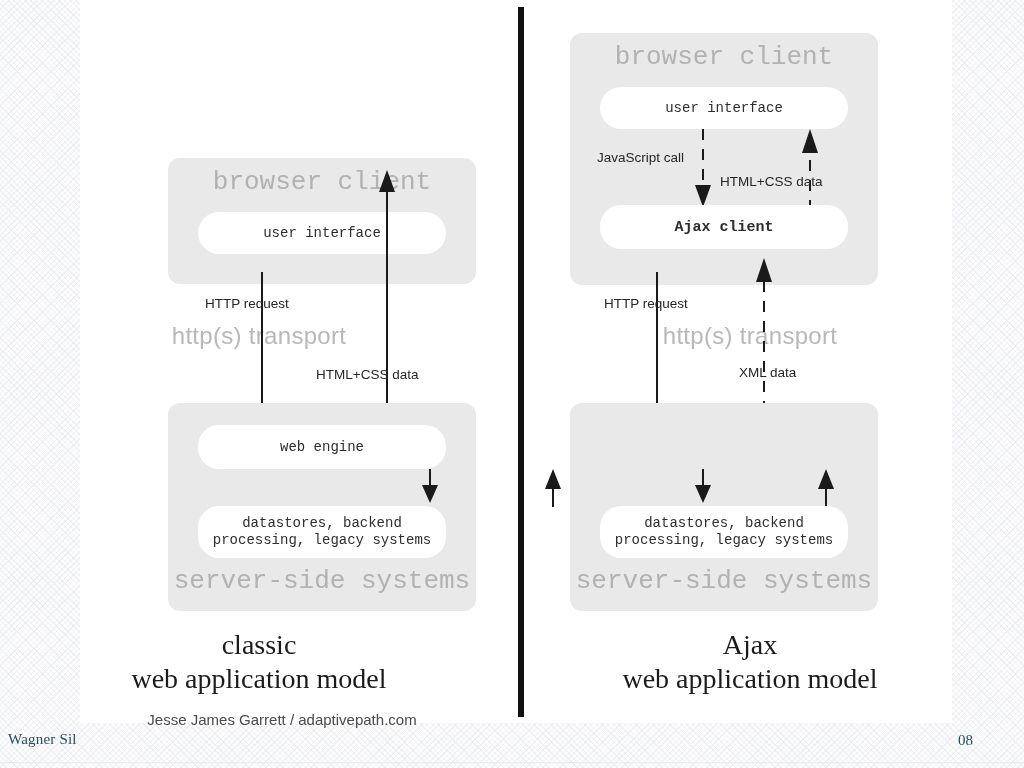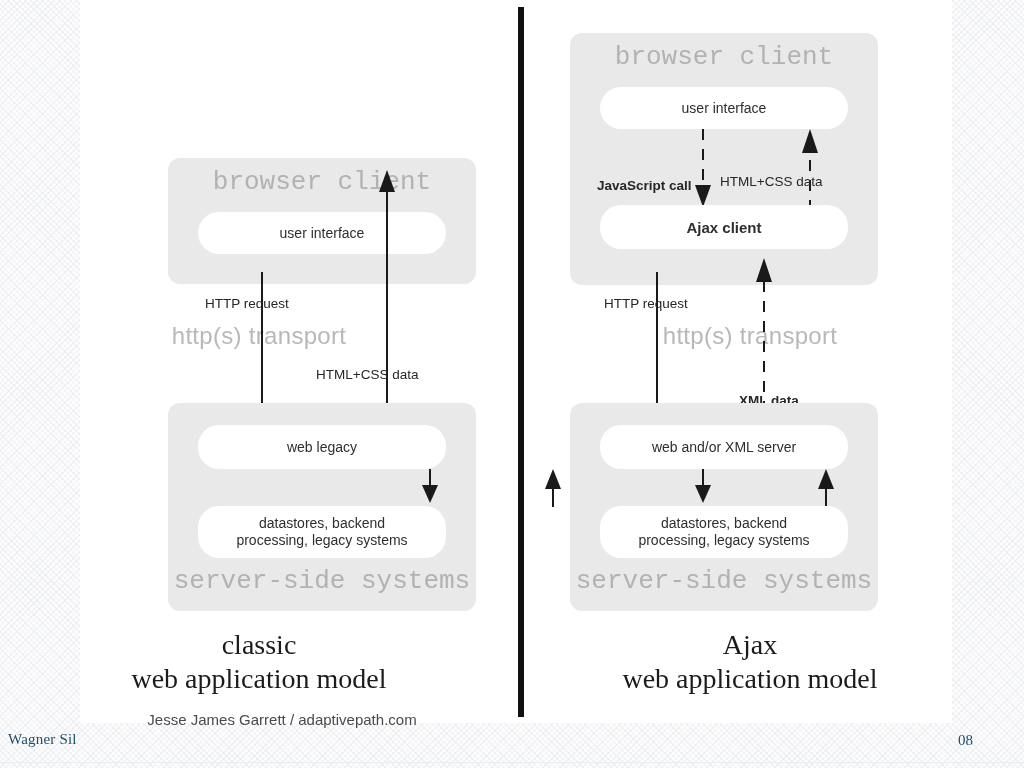--- a/index.html
+++ b/index.html
@@ -54,36 +54,36 @@
     position:absolute;width:100%;text-align:center;
     color:#b2b2b2;font-weight:400;
     font-family:Liberation Mono, monospace;
     white-space:nowrap;
   }
   .boxwhite{
     position:absolute;background:#ffffff;
     display:flex;align-items:center;justify-content:center;
     text-align:center;color:#2e2e2e;
     font-size:14px;line-height:17px;
-    font-family:Liberation Sans, sans-serif;
+    font-family:Liberation Mono, monospace;
     border-radius:21px;
   }
   .boxwhite.bold{font-weight:bold;font-size:15px;}
   .transport{
     position:absolute;text-align:center;width:100%;
     color:#b8b8b8;font-size:24px;letter-spacing:.3px;
     font-family:"Liberation Sans", sans-serif;
     white-space:nowrap;
   }
   .flowlabel{
     position:absolute;white-space:nowrap;
     color:#262626;font-size:13.5px;
     font-family:"Liberation Sans", sans-serif;
   }
-  .flowlabel.bold{font-weight:bold;margin-top:28px;}
+  .flowlabel.bold{font-weight:normal;}
   .arrow{position:absolute;}
   .title{
     position:absolute;width:100%;text-align:center;
     color:#1b1b1b;font-size:28px;line-height:34px;
     font-family:Liberation Serif, serif;
   }
   .credit{
     position:absolute;width:100%;text-align:center;
     color:#4a4a4a;font-size:15px;
     font-family:"Liberation Sans", sans-serif;
@@ -112,21 +112,21 @@
     </svg>
     <div class="flowlabel" style="left:205px;top:296px;">HTTP request</div>
 
     <svg class="arrow" style="left:375px;top:170px;" width="24" height="262">
       <line x1="12" y1="14" x2="12" y2="262" stroke="#1a1a1a" stroke-width="2"></line>
       <polygon points="12,0 4,22 20,22" fill="#1a1a1a"></polygon>
     </svg>
     <div class="flowlabel" style="left:316px;top:367px;">HTML+CSS data</div>
 
     <div class="group" style="left:168px;top:403px;width:308px;height:208px;">
-      <div class="boxwhite" style="left:30px;top:22px;width:248px;height:44px;">web legacy</div>
+      <div class="boxwhite" style="left:30px;top:22px;width:248px;height:44px;">web engine</div>
 
       <svg class="arrow" style="left:250px;top:66px;" width="24" height="38">
         <line x1="12" y1="0" x2="12" y2="22" stroke="#1a1a1a" stroke-width="2"></line>
         <polygon points="12,34 4,16 20,16" fill="#1a1a1a"></polygon>
       </svg>
       <svg class="arrow" style="left:373px;top:66px;" width="24" height="38">
         <line x1="12" y1="38" x2="12" y2="16" stroke="#1a1a1a" stroke-width="2"></line>
         <polygon points="12,0 4,20 20,20" fill="#1a1a1a"></polygon>
       </svg>
 
@@ -177,21 +177,20 @@
     </svg>
     <div class="flowlabel" style="left:80px;top:296px;">HTTP request</div>
 
     <svg class="arrow" style="left:228px;top:258px;" width="24" height="174">
       <line x1="12" y1="174" x2="12" y2="22" stroke="#1a1a1a" stroke-width="2" stroke-dasharray="11,9"></line>
       <polygon points="12,0 4,24 20,24" fill="#1a1a1a"></polygon>
     </svg>
     <div class="flowlabel bold" style="left:215px;top:365px;text-align:center;">XML data</div>
 
     <div class="group" style="left:46px;top:403px;width:308px;height:208px;">
-      <div class="boxwhite" style="left:30px;top:22px;width:248px;height:44px;">web and/or XML server</div>
 
       <svg class="arrow" style="left:121px;top:66px;" width="24" height="38">
         <line x1="12" y1="0" x2="12" y2="22" stroke="#1a1a1a" stroke-width="2"></line>
         <polygon points="12,34 4,16 20,16" fill="#1a1a1a"></polygon>
       </svg>
       <svg class="arrow" style="left:244px;top:66px;" width="24" height="38">
         <line x1="12" y1="38" x2="12" y2="16" stroke="#1a1a1a" stroke-width="2"></line>
         <polygon points="12,0 4,20 20,20" fill="#1a1a1a"></polygon>
       </svg>
 

